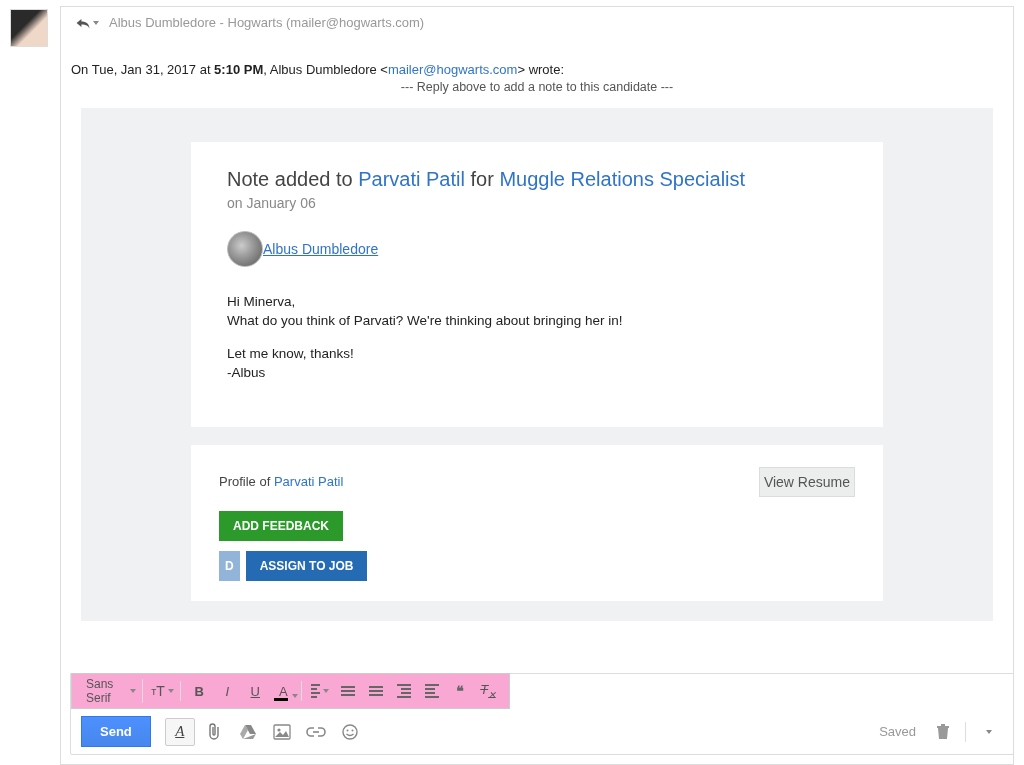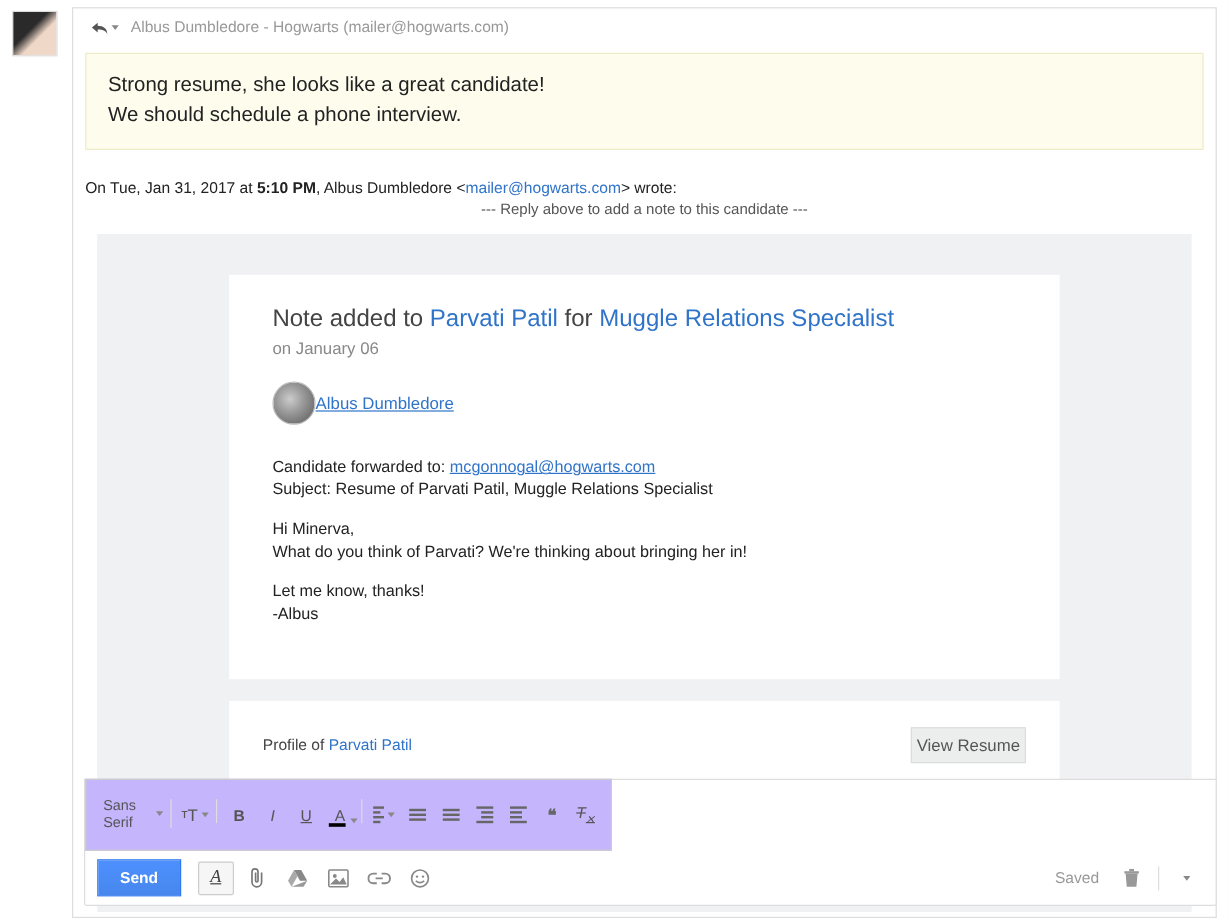--- a/index.html
+++ b/index.html
@@ -172,26 +172,26 @@
     position: absolute;
     left: 70px;
     right: 10px;
     bottom: 10px;
     border: 1px solid #ddd;
     background: #fff;
     border-radius: 0 0 2px 2px;
   }
   .format-row {
     display: flex;
-    align-items: flex-start;
-    padding: 16px 8px;
+    align-items: center;
+    padding: 4px 8px;
     border-bottom: 1px solid #eee;
     gap: 2px;
     position: relative;
-    background: #c4b5fd;
+    background: #f9a8d4;
     border: 1px solid #ccc;
     margin: -1px 530px 0 0;
     width: fit-content;
   }
   .fmt-btn {
     min-width: 26px;
     height: 26px;
     display: inline-flex;
     align-items: center;
     justify-content: center;
@@ -293,46 +293,38 @@
     <div class="header-row">
       <span class="reply-icon">
         <svg viewBox="0 0 20 16">
             <path d="M8 3 L2 8 L8 13 L8 10 C14 10 17 12 18 15 C18 9 14 6 8 6 Z" fill="#555"></path>
           </svg>
         <span class="caret-down"></span>
       </span>
       <span class="compose-line">Albus Dumbledore - Hogwarts (mailer@hogwarts.com)</span>
     </div>
 
-    <div class="highlight-box">
-      <div>Strong resume, she looks like a great candidate!</div>
-      <div>We should schedule a phone interview.</div>
-    </div>
 
     <div class="quoted-area">
       <div class="quote-header">
         <span>On Tue, Jan 31, 2017 at </span><span class="time-bold">5:10 PM</span><span>, Albus Dumbledore &lt;</span><a class="link" href="#">mailer@hogwarts.com</a><span>&gt; wrote:</span>
       </div>
       <div class="reply-hint">--- Reply above to add a note to this candidate ---</div>
 
       <div class="outer-card">
         <div class="inner-card">
           <div class="note-title">
             <span>Note added to </span><a href="#" class="link">Parvati Patil</a><span> for </span><a href="#" class="link">Muggle Relations Specialist</a>
           </div>
           <div class="note-date">on January 06</div>
           <div class="author-row">
             <div class="author-avatar"></div>
             <a href="#" class="author-name">Albus Dumbledore</a>
           </div>
           <div class="body-text">
-            <p>
-              <span>Candidate forwarded to: </span><a href="#" class="link">mcgonnogal@hogwarts.com</a><br>
-              <span>Subject: Resume of Parvati Patil, Muggle Relations Specialist</span>
-            </p>
             <p>
               <span>Hi Minerva,</span><br>
               <span>What do you think of Parvati? We're thinking about bringing her in!</span>
             </p>
             <p>
               <span>Let me know, thanks!</span><br>
               <span>-Albus</span>
             </p>
           </div>
         </div>

